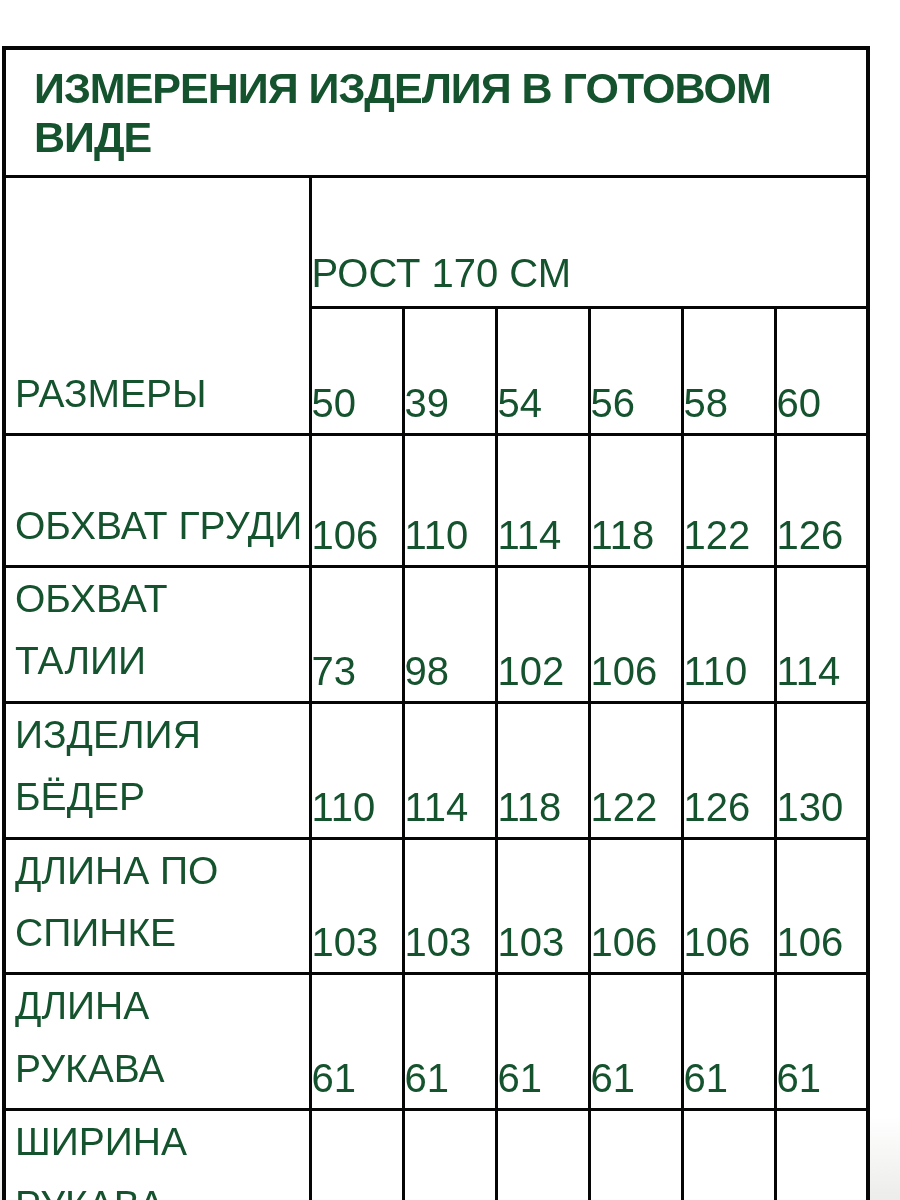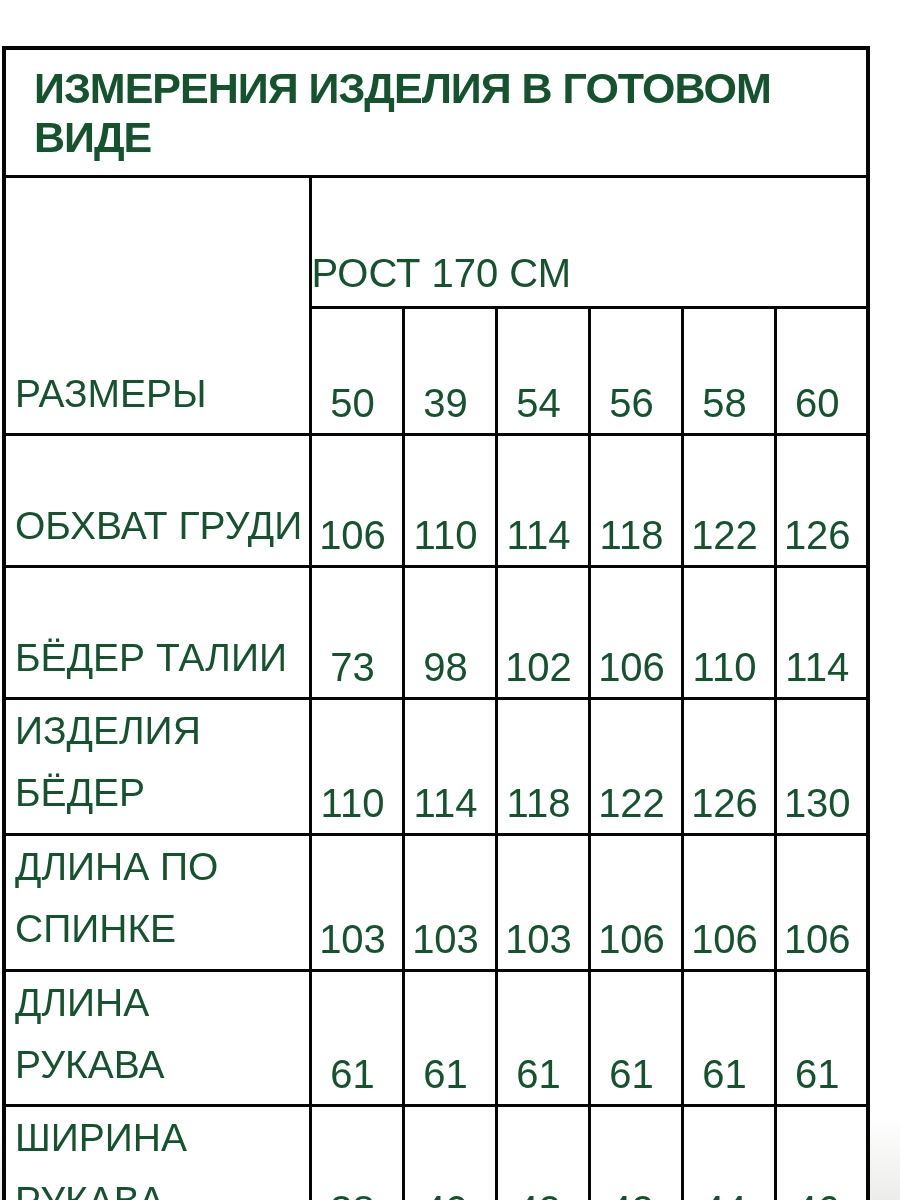--- a/index.html
+++ b/index.html
@@ -43,21 +43,21 @@
   }
   tr.sizes-row td { height: 117px; }
   td.label-cell {
     font-size: 39px;
     padding: 0 0 8px 9px;
     white-space: pre-line;
     line-height: 1.6;
   }
   td.num-cell {
     font-size: 40px;
-    text-align: center;
+    text-align: left;
     padding: 0 8px 7px 0;
   }
   tr.data-row td { height: 121px; }
 </style>
 </head>
 <body>
 
 <div class="sheet">
   <table class="size-chart">
     <colgroup>
@@ -90,21 +90,21 @@
         <td class="label-cell">ОБХВАТ ГРУДИ</td>
         <td class="num-cell">106</td>
         <td class="num-cell">110</td>
         <td class="num-cell">114</td>
         <td class="num-cell">118</td>
         <td class="num-cell">122</td>
         <td class="num-cell">126</td>
       </tr>
 
       <tr class="data-row">
-        <td class="label-cell">БЁДЕР ТАЛИИ</td>
+        <td class="label-cell">ОБХВАТ ТАЛИИ</td>
         <td class="num-cell">73</td>
         <td class="num-cell">98</td>
         <td class="num-cell">102</td>
         <td class="num-cell">106</td>
         <td class="num-cell">110</td>
         <td class="num-cell">114</td>
       </tr>
 
       <tr class="data-row">
         <td class="label-cell">ИЗДЕЛИЯ БЁДЕР</td>

